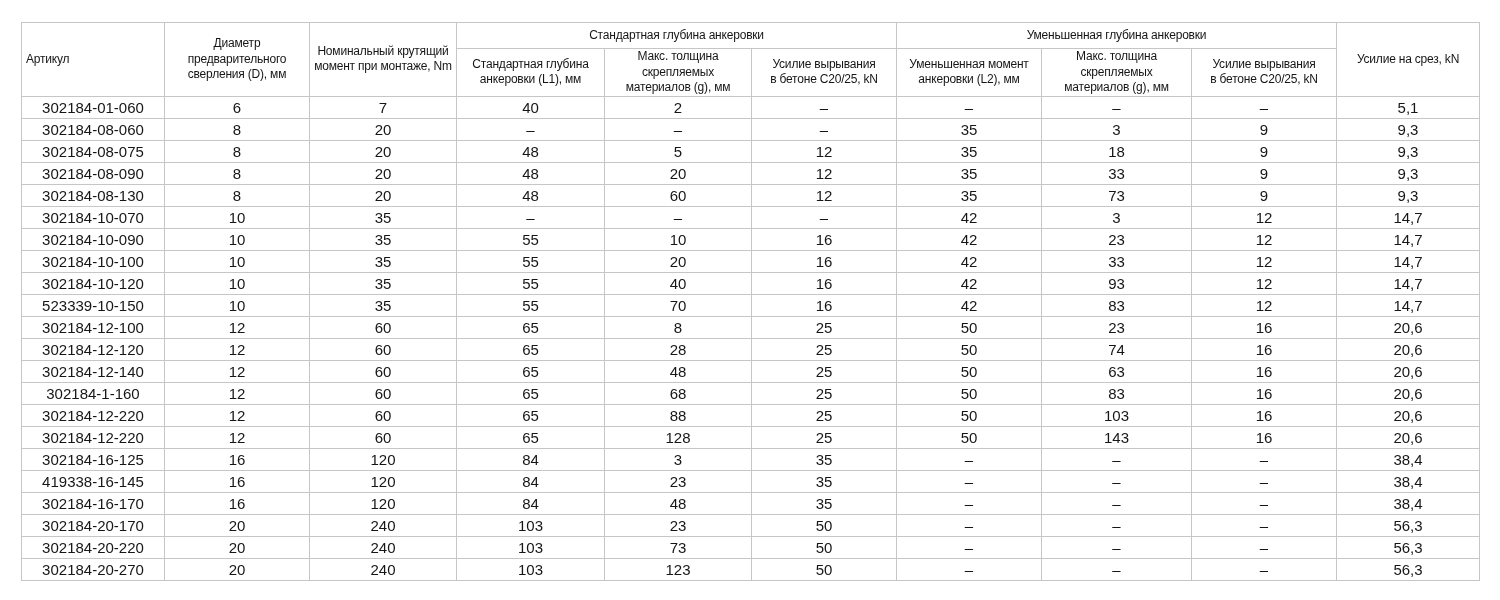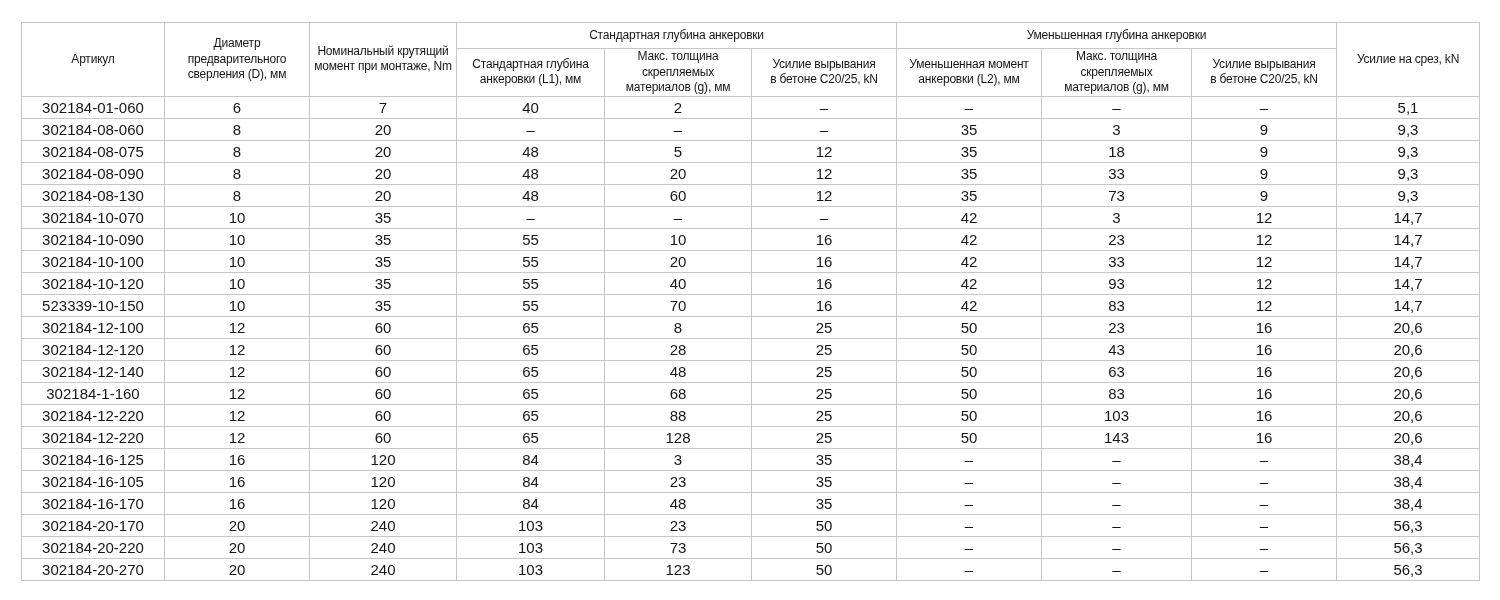--- a/index.html
+++ b/index.html
@@ -36,21 +36,21 @@
     line-height: 1.3;
     text-align: center;
     white-space: pre-line;
     letter-spacing: -0.2px;
   }
   th.merged {
     vertical-align: top;
     padding: 6px 4px 0 4px;
   }
   th.artikul-head {
-    text-align: center;
+    text-align: left;
     padding-left: 15px;
   }
   tr.group-row th {
     height: 25px;
     vertical-align: middle;
     padding: 0 4px;
   }
   tr.sub-row th {
     height: 46px;
     vertical-align: middle;
@@ -243,21 +243,21 @@
           <td>20,6</td>
         </tr>
         <tr>
           <td>302184-12-120</td>
           <td>12</td>
           <td>60</td>
           <td>65</td>
           <td>28</td>
           <td>25</td>
           <td>50</td>
-          <td>43</td>
+          <td>74</td>
           <td>16</td>
           <td>20,6</td>
         </tr>
         <tr>
           <td>302184-12-140</td>
           <td>12</td>
           <td>60</td>
           <td>65</td>
           <td>48</td>
           <td>25</td>
@@ -308,21 +308,21 @@
           <td>120</td>
           <td>84</td>
           <td>3</td>
           <td>35</td>
           <td>–</td>
           <td>–</td>
           <td>–</td>
           <td>38,4</td>
         </tr>
         <tr>
-          <td>302184-16-105</td>
+          <td>419338-16-145</td>
           <td>16</td>
           <td>120</td>
           <td>84</td>
           <td>23</td>
           <td>35</td>
           <td>–</td>
           <td>–</td>
           <td>–</td>
           <td>38,4</td>
         </tr>

